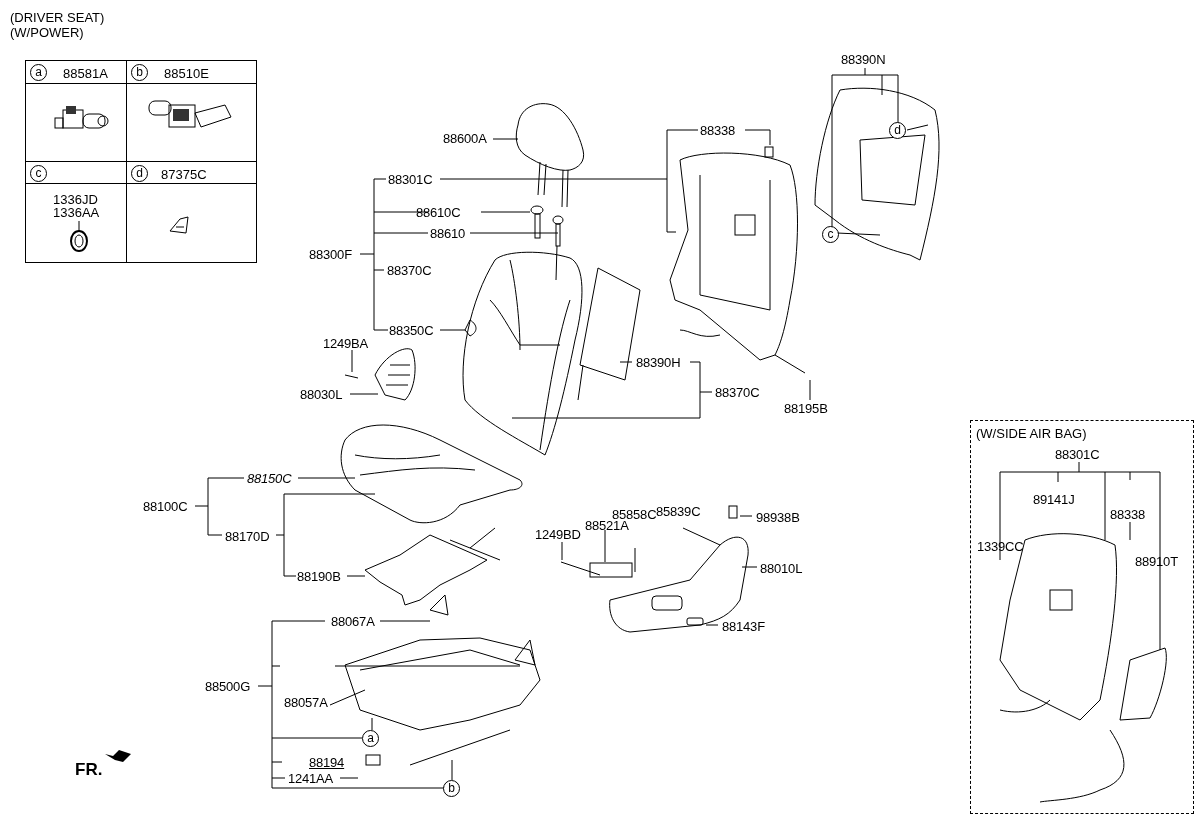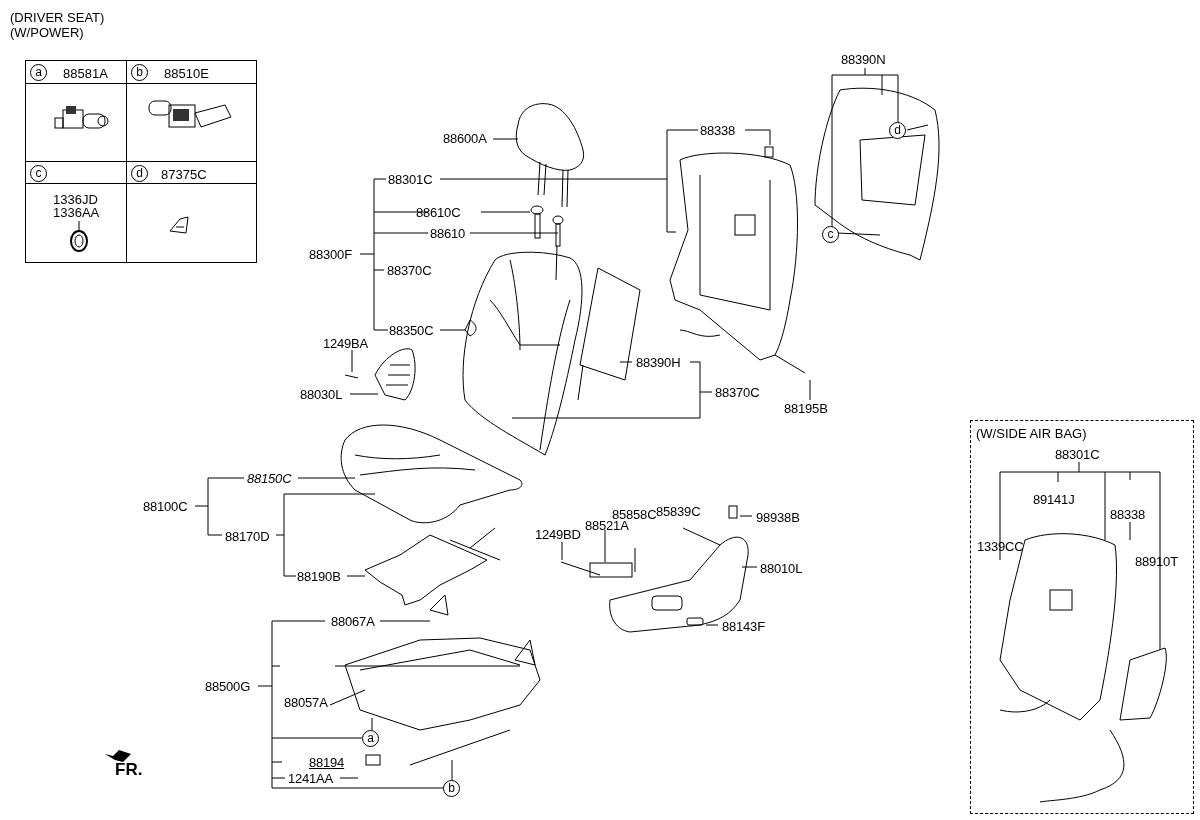--- a/index.html
+++ b/index.html
@@ -7,21 +7,21 @@
          font-family:"Liberation Sans", sans-serif; color:#000; }
   .lbl { position:absolute; font-size:13px; line-height:14px; white-space:nowrap; letter-spacing:-0.2px; cursor:pointer; }
   .hdr { position:absolute; font-size:13px; line-height:14px; white-space:nowrap; }
   svg.lines { position:absolute; left:0; top:0; }
   .circ { position:absolute; width:15px; height:15px; border:1px solid #000; border-radius:50%;
           font-size:12px; line-height:14px; text-align:center; background:#fff; }
   .legend { position:absolute; left:25px; top:60px; width:230px; height:201px; border:1px solid #000; }
   .legend .cell { position:absolute; border:0 solid #000; }
   .legend .code { position:absolute; font-size:13px; }
   .airbag-box { position:absolute; left:970px; top:420px; width:222px; height:392px; border:1px dashed #000; }
-  .fr { position:absolute; left:75px; top:760px; font-weight:bold; font-size:17px;margin-left:40px; }
+  .fr { position:absolute; left:75px; top:760px; font-weight:bold; font-size:17px; }
 </style>
 </head>
 <body>
 
 <div class="hdr" style="left:10px;top:11px;">(DRIVER SEAT)</div>
 <div class="hdr" style="left:10px;top:26px;">(W/POWER)</div>
 
 <div class="legend">
   <div class="cell" style="left:100px;top:0;width:1px;height:201px;border-left-width:1px;"></div>
   <div class="cell" style="left:0;top:22px;width:230px;height:0;border-top-width:1px;"></div>

